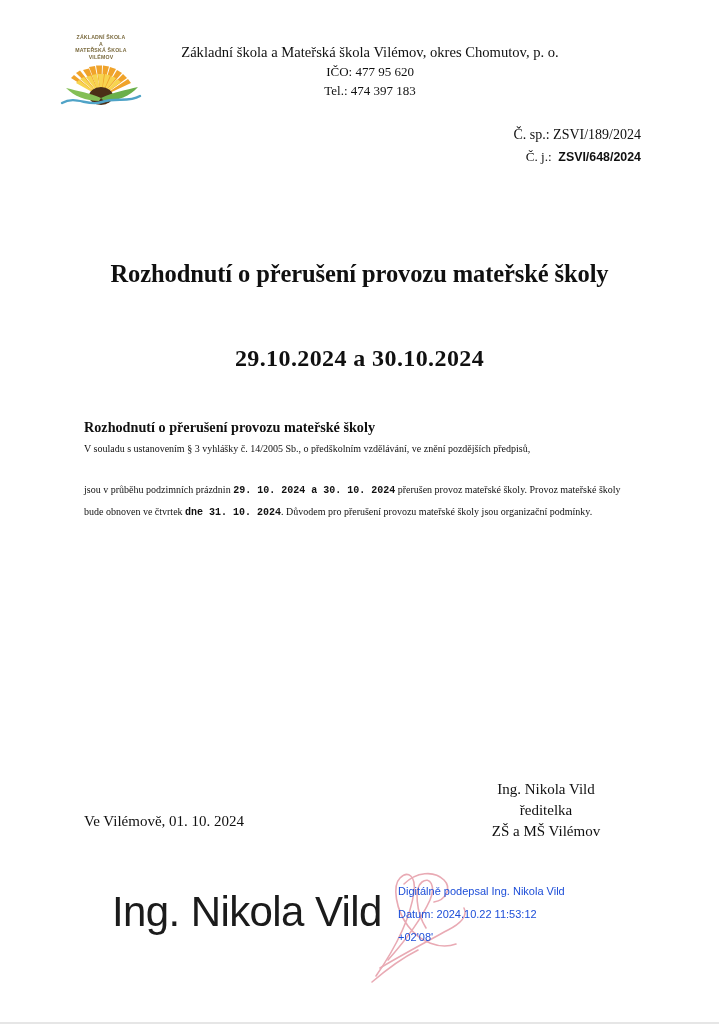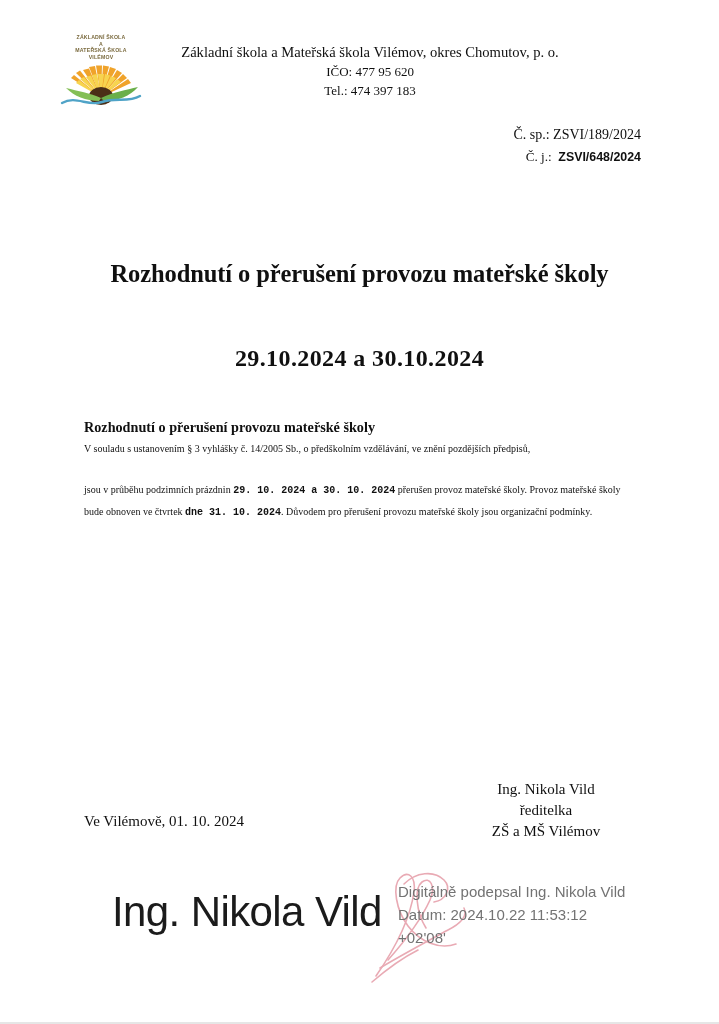--- a/index.html
+++ b/index.html
@@ -207,23 +207,23 @@
     line-height: 52px;
     color: #1b1b1b;
     letter-spacing: -0.6px;
     white-space: nowrap;
   }
   .digi-meta {
     position: absolute;
     left: 286px;
     top: 12px;
     font-family: "Liberation Sans", "DejaVu Sans", sans-serif;
-    font-size: 15px;
+    font-size: 11px;
     line-height: 23px;
-    color: #737373;
+    color: #1d4ed8;
     white-space: nowrap;
   }
 </style>
 </head>
 <body>
 
 <div id="page">
 
   <div class="letterhead">
 

